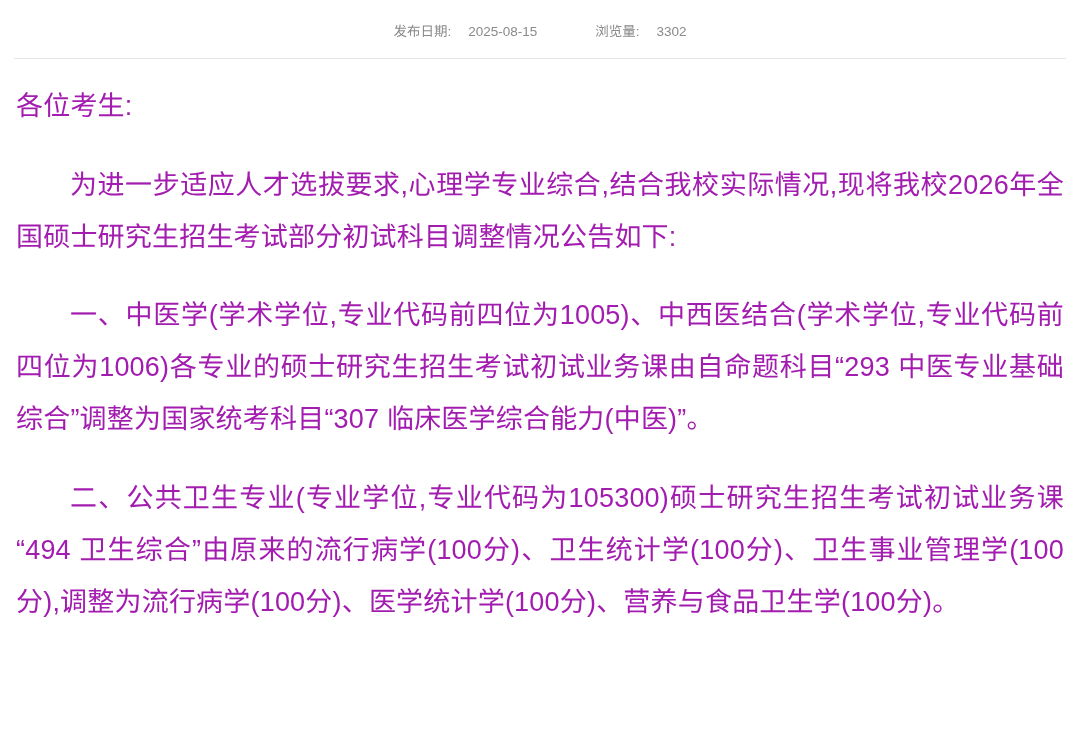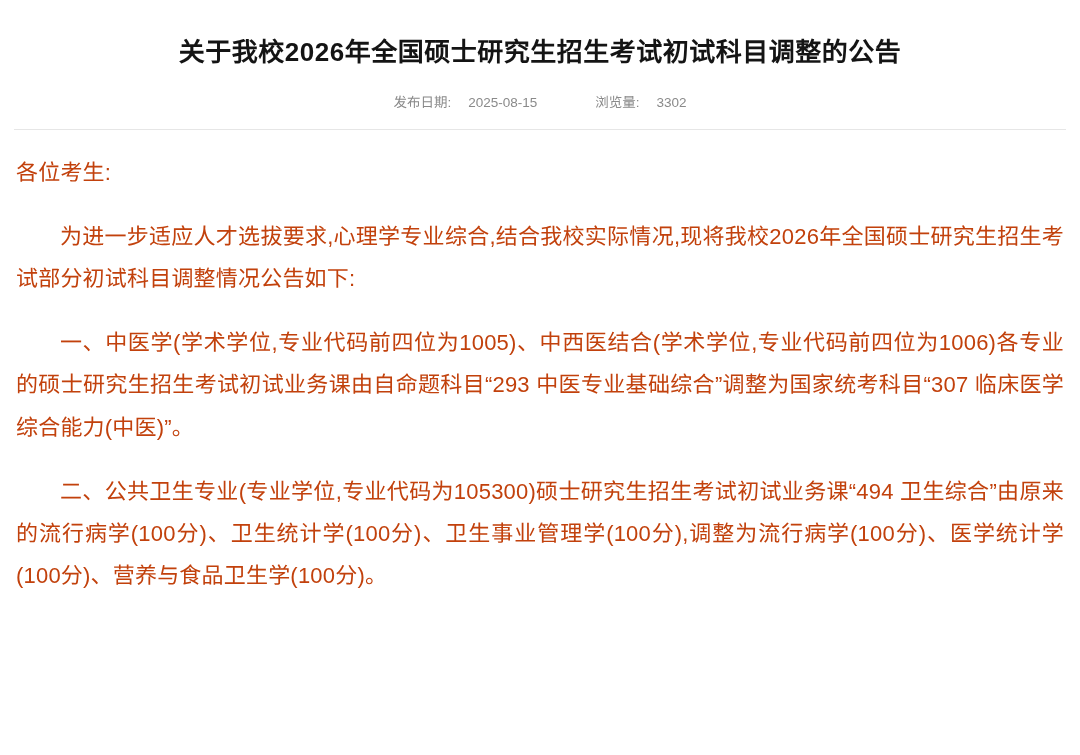--- a/index.html
+++ b/index.html
@@ -50,41 +50,40 @@
     margin-left: 17px;
   }
   .divider {
     margin: 18px 0 0 0;
     border: 0;
     border-top: 1px solid #e6e6e6;
     width: 100%;
   }
   .body-content {
     padding: 0 2px;
-    font-size: 22px;
+    font-size: 27px;
     line-height: 1.92;
-    color: #c2410c;
+    color: #a21caf;
     letter-spacing: 0.2px;
   }
   .salutation {
     margin-top: 22px;
     text-indent: 0;
   }
   .para {
     margin-top: 18px;
     text-indent: 2em;
     text-align: justify;
   }
 </style>
 </head>
 <body>
 
 <div class="page">
 
-  <h1 class="article-title">关于我校2026年全国硕士研究生招生考试初试科目调整的公告</h1>
 
   <div class="meta-row">
     <div class="meta-item">
       <span class="meta-label">发布日期:</span><span class="meta-value">2025-08-15</span>
     </div>
     <div class="meta-item">
       <span class="meta-label">浏览量:</span><span class="meta-value">3302</span>
     </div>
   </div>
 

